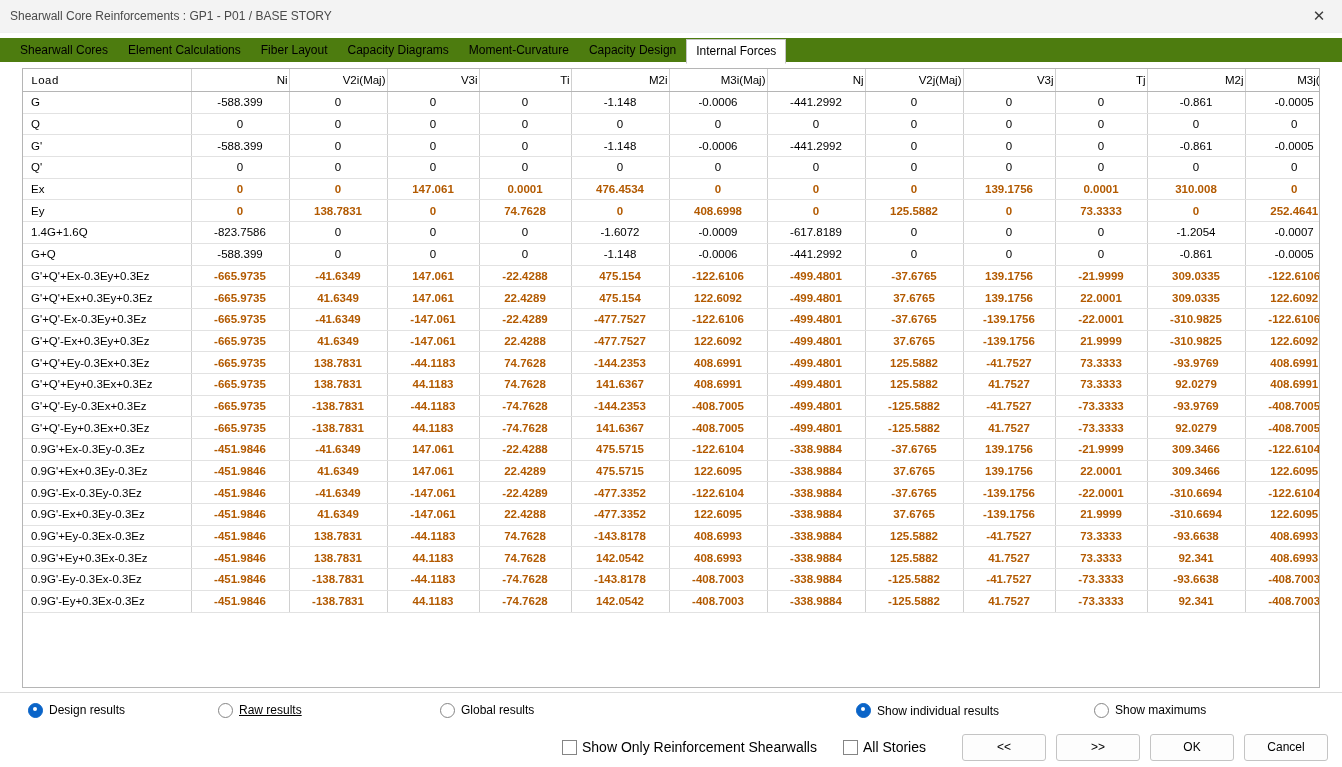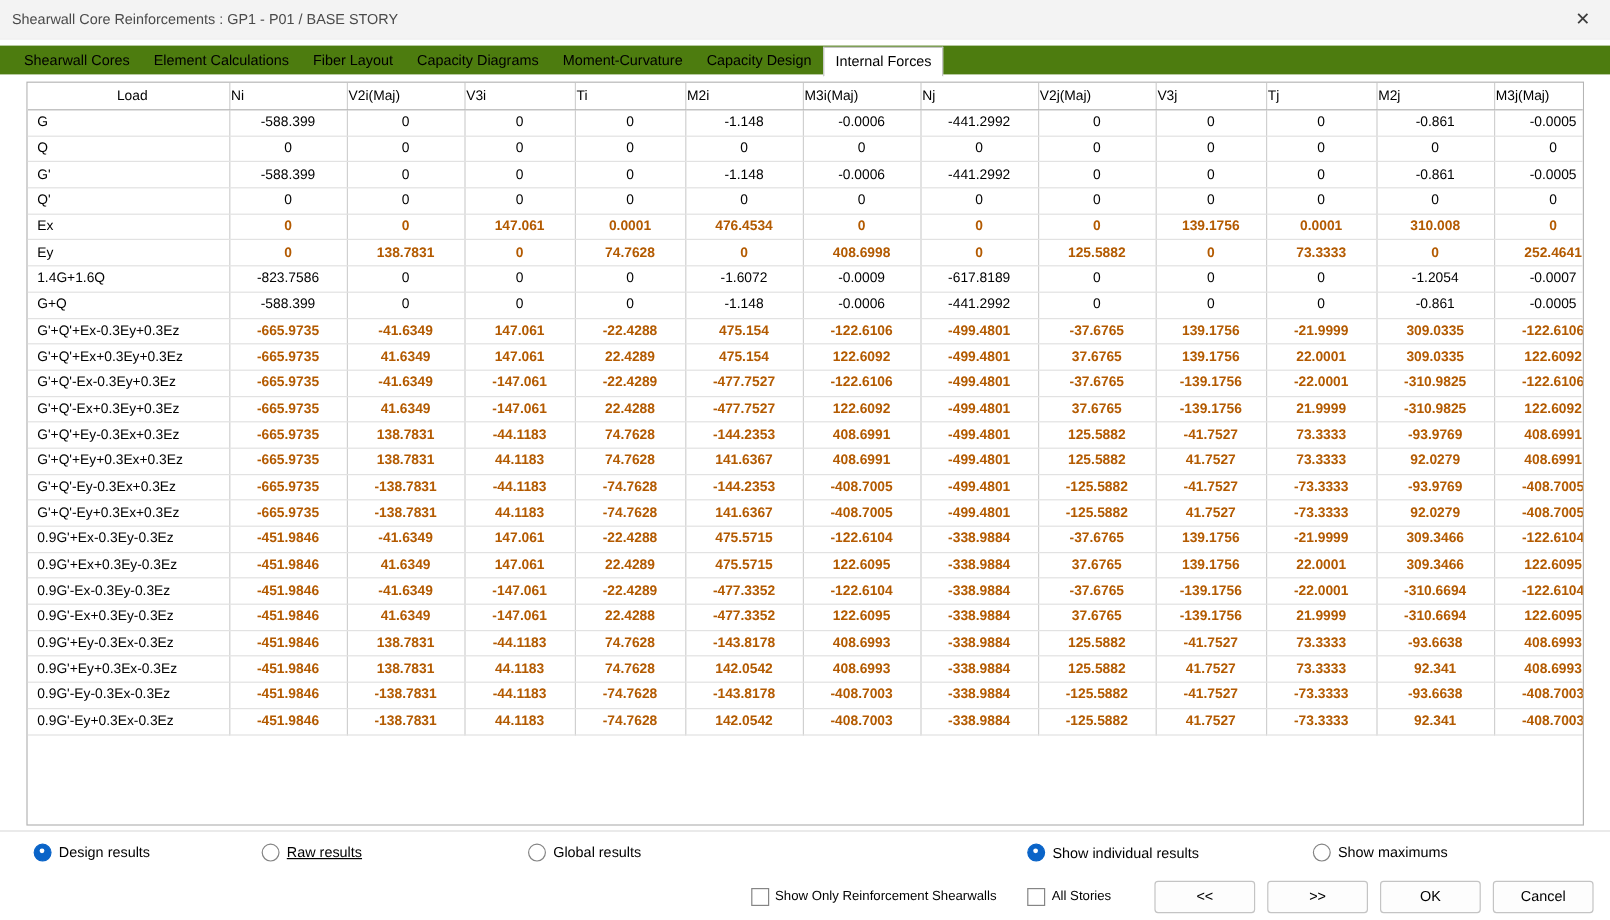--- a/index.html
+++ b/index.html
@@ -90,30 +90,31 @@
     position: relative;
   }
   table.grid {
     border-collapse: collapse;
     width: 100%;
     table-layout: fixed;
   }
   table.grid th {
     font-weight: normal;
     font-size: 11.5px;
-    text-align: left;
+    text-align: right;
     border-right: 1px solid #d0d0d0;
     border-bottom: 1px solid #b5b5b5;
     height: 20px;
     background: #ffffff;
     color: #000;
   }
   table.grid th.first {
-    text-align: center;
+    text-align: left;
     padding-left: 8px;
+    font-family: Liberation Mono, monospace;
   }
   table.grid td {
     font-size: 11.5px;
     text-align: center;
     border-right: 1px solid #d0d0d0;
     border-bottom: 1px solid #e2e2e2;
     height: 18.7px;
     color: #000;
     overflow: hidden;
     white-space: nowrap;
@@ -179,21 +180,21 @@
     display: flex;
     align-items: center;
     justify-content: flex-end;
     padding: 0 14px 0 22px;
     height: 40px;
     flex: 0 0 auto;
   }
   .check {
     display: flex;
     align-items: center;
-    font-size: 11px;
+    font-size: 14px;
     cursor: pointer;
     white-space: nowrap;
     margin-right: 26px;
   }
   .check .box {
     width: 13px;
     height: 13px;
     border: 1px solid #858585;
     background: #fff;
     margin-right: 5px;

